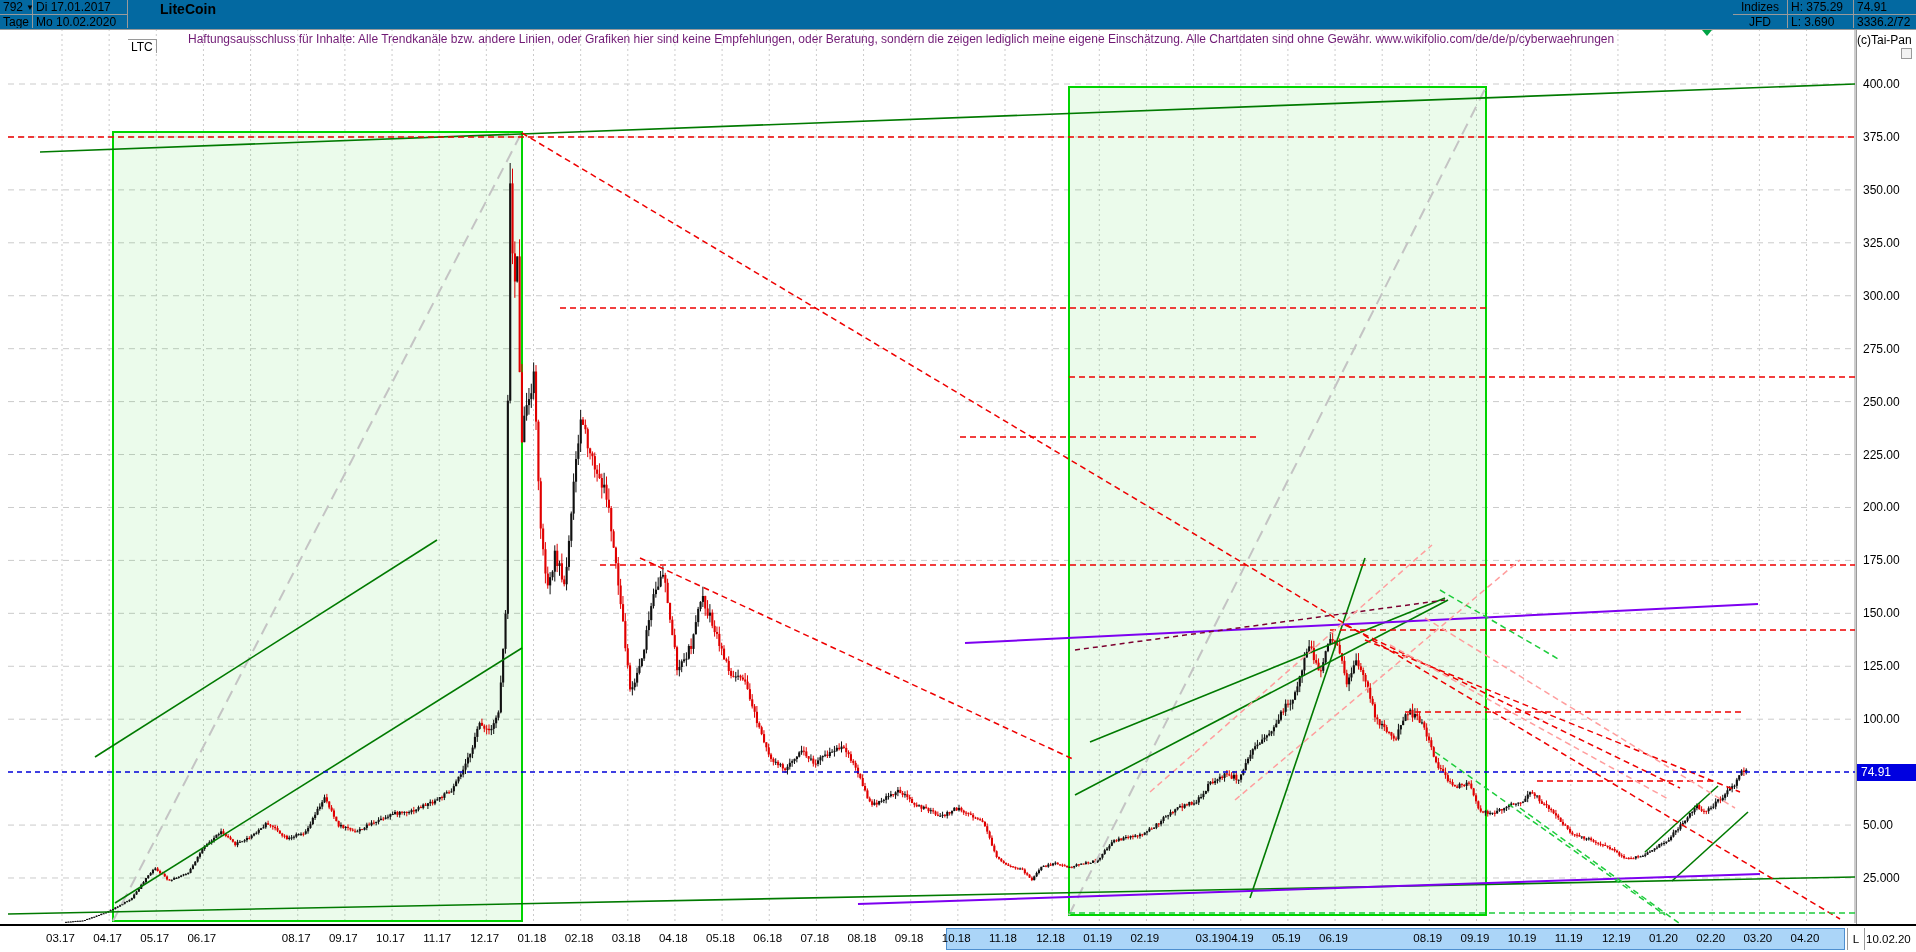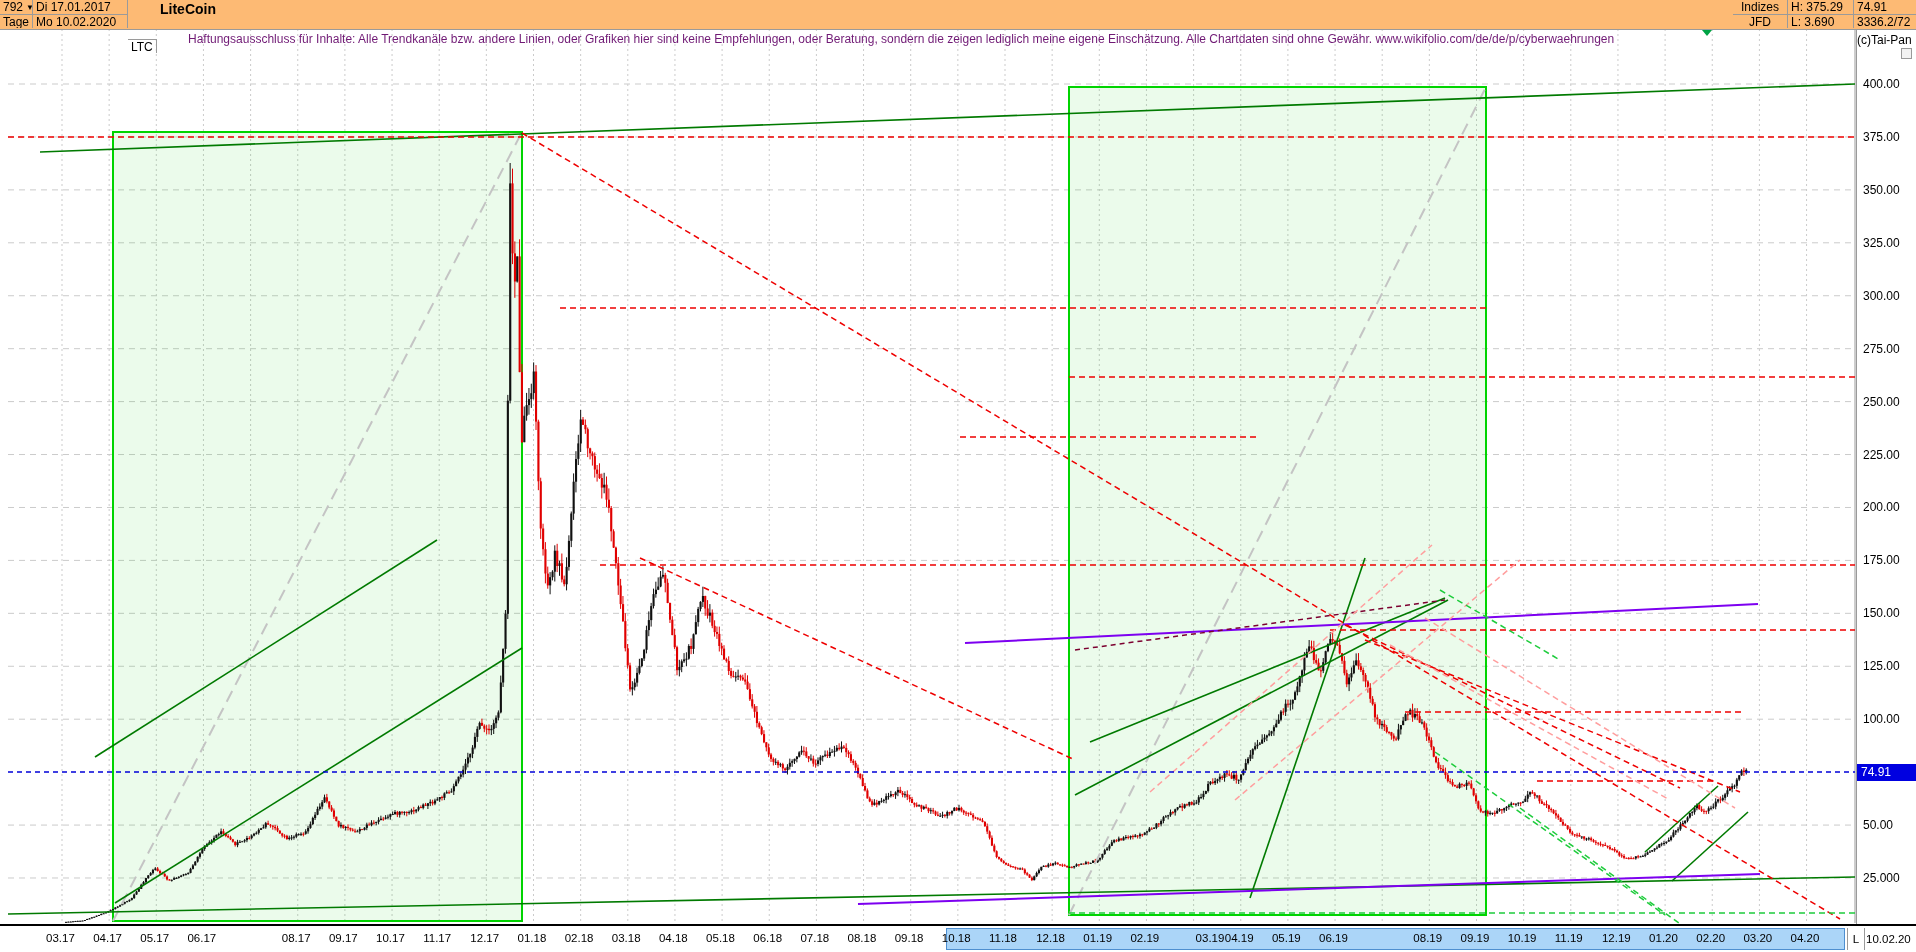--- a/index.html
+++ b/index.html
@@ -1,19 +1,19 @@
 <!DOCTYPE html>
 <html><head>
 <meta charset="utf-8">
 <style>
   html,body{margin:0;padding:0;background:#fff;font-family:"Liberation Sans",sans-serif;}
   #screen{position:relative;width:1916px;height:952px;background:#fff;overflow:hidden;}
   #plot-svg{position:absolute;left:0;top:0;z-index:1;}
   
-  #header{position:absolute;left:0;top:0;width:1916px;height:29px;background:#fdba74;z-index:3;
+  #header{position:absolute;left:0;top:0;width:1916px;height:29px;background:#0369a1;z-index:3;
           border-bottom:1px solid #9a9a9a;font-size:12px;color:#000;}
   .hcell{position:absolute;box-sizing:border-box;border-right:1px solid #9a9a9a;padding:0 3px;
          white-space:nowrap;overflow:hidden;height:14px;line-height:14px;}
   .row2{top:14px;border-top:1px solid #9a9a9a;}
   .caret{display:inline-block;margin-left:3px;font-size:8px;vertical-align:1px;}
   #hdr-title{position:absolute;left:160px;top:1px;font-weight:bold;font-size:14px;z-index:3;}
   #copyright{position:absolute;left:1857px;top:33px;font-size:12px;z-index:4;}
   #panel-box-icon{position:absolute;left:1901px;top:48px;width:9px;height:9px;border:1px solid #9a9a9a;
                   background:#f2f2f2;z-index:4;}
   

